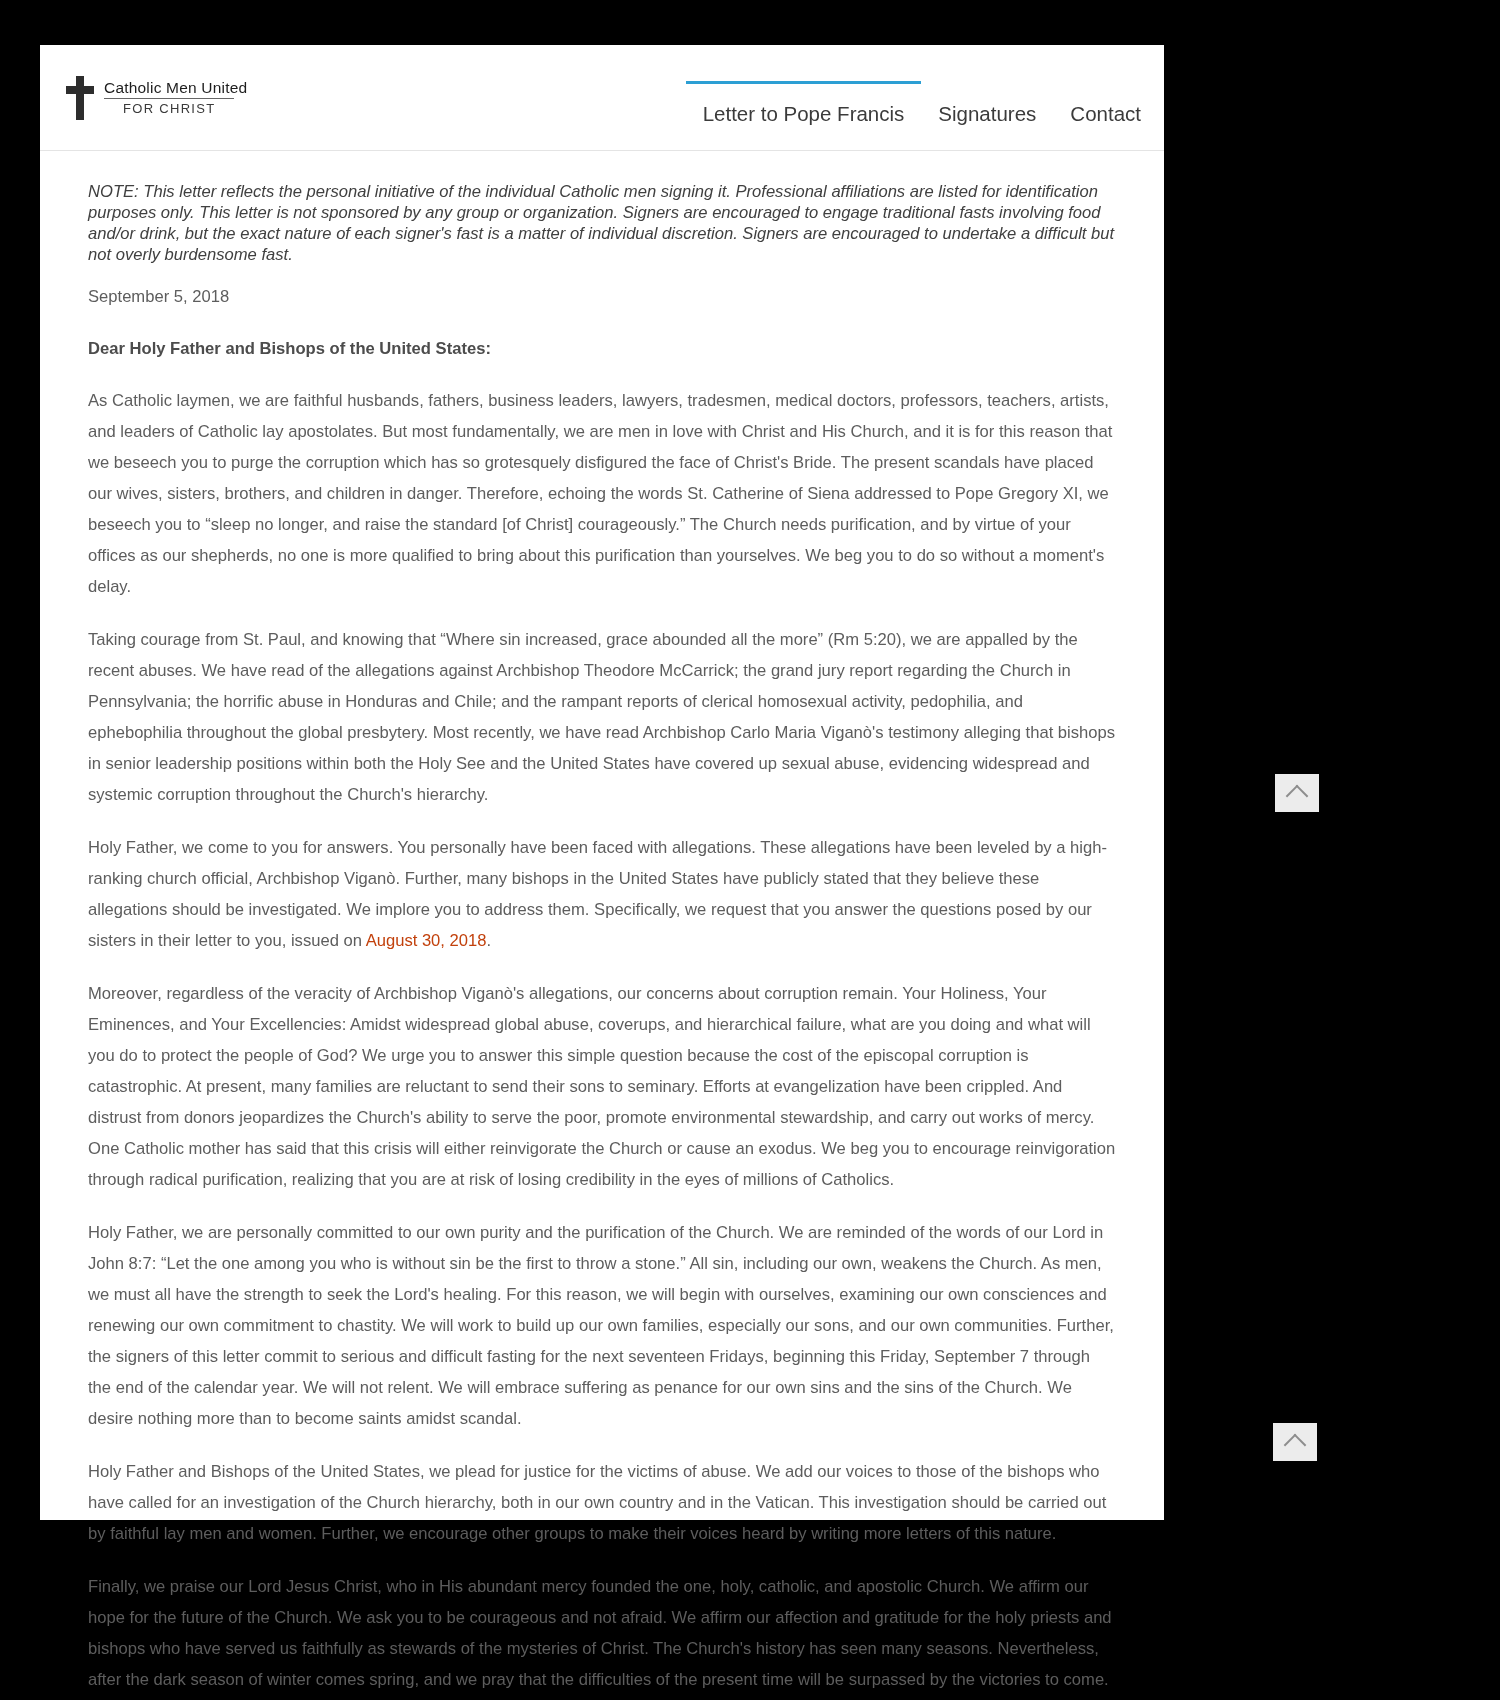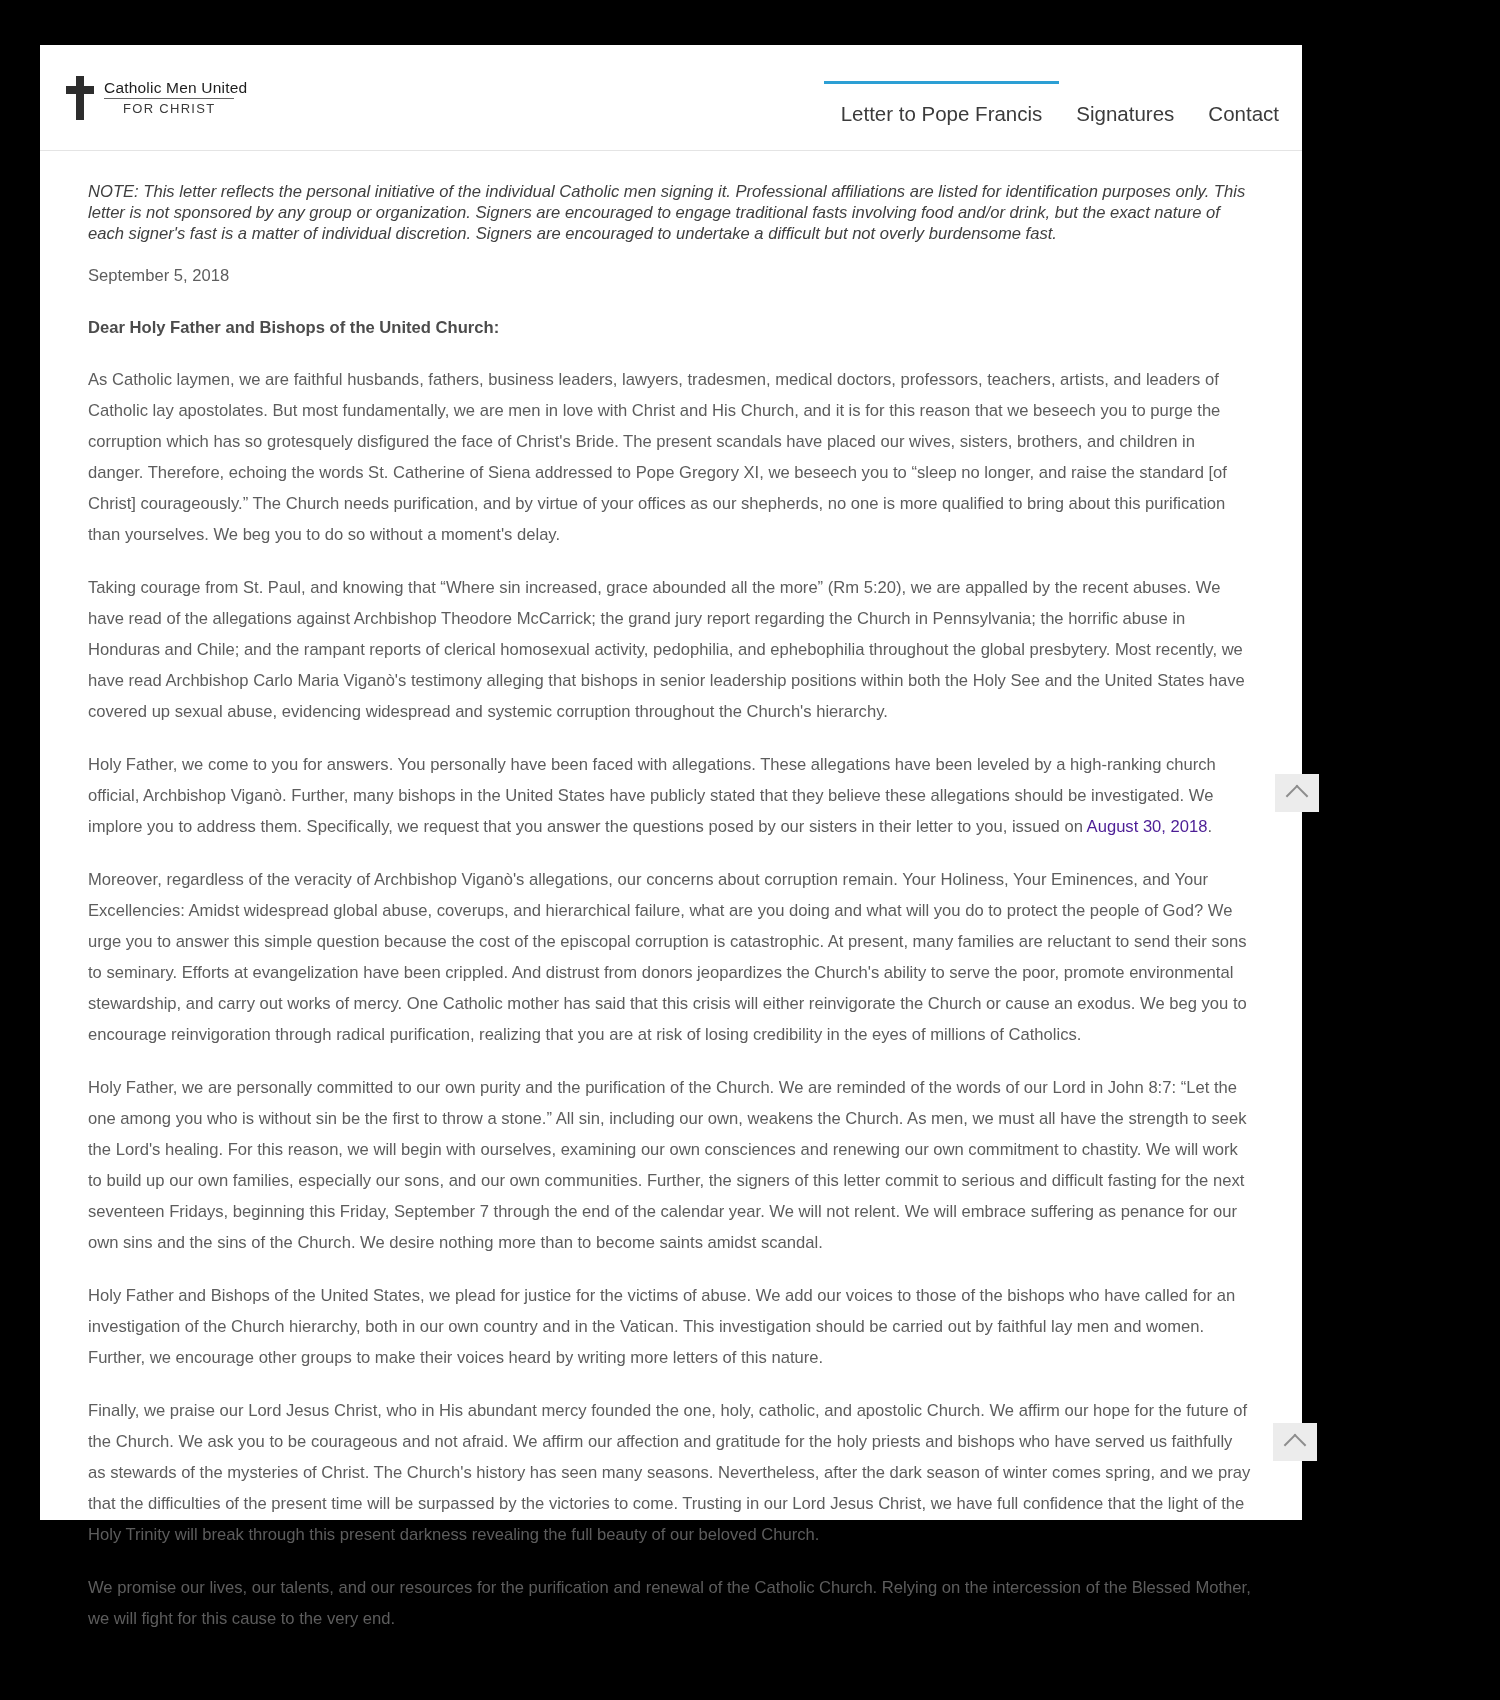--- a/index.html
+++ b/index.html
@@ -10,21 +10,21 @@
   body {
     width: 1500px;
     height: 1700px;
     font-family: "Liberation Sans", sans-serif;
     overflow: hidden;
   }
   .page {
     position: absolute;
     left: 40px;
     top: 45px;
-    width: 1262px;
+    width: 1124px;
     height: 1475px;
     background: #ffffff;
   }
 
   
   .header {
     position: relative;
     height: 105px;
     border-bottom: 1px solid #e4e4e4;
     display: flex;
@@ -225,21 +225,21 @@
     color: #4c4c4c;
     margin-bottom: 26px;
   }
   .para {
     font-size: 16.6px;
     line-height: 31px;
     color: #5d5d5d;
     margin-bottom: 22px;
   }
   .para a {
-    color: #4c1d95;
+    color: #c2410c;
     text-decoration: none;
     margin-top: 36px;
   }
 
   
   .totop {
     position: absolute;
     width: 44px;
     height: 38px;
     background: #ececec;
@@ -281,21 +281,21 @@
       <div class="nav-item active">Letter to Pope Francis</div>
       <div class="nav-item">Signatures</div>
       <div class="nav-item">Contact</div>
     </div>
   </div>
 
 
   <div class="content">
     <div class="note">NOTE: This letter reflects the personal initiative of the individual Catholic men signing it. Professional affiliations are listed for identification purposes only. This letter is not sponsored by any group or organization.  Signers are encouraged to engage traditional fasts involving food and/or drink, but the exact nature of each signer's fast is a matter of individual discretion.  Signers are encouraged to undertake a difficult but not overly burdensome fast.</div>
     <div class="date">September 5, 2018</div>
-    <div class="salutation">Dear Holy Father and Bishops of the United Church:</div>
+    <div class="salutation">Dear Holy Father and Bishops of the United States:</div>
 
     <p class="para">As Catholic laymen, we are faithful husbands, fathers, business leaders, lawyers, tradesmen, medical doctors, professors, teachers, artists, and leaders of Catholic lay apostolates. But most fundamentally, we are men in love with Christ and His Church, and it is for this reason that we beseech you to purge the corruption which has so grotesquely disfigured the face of Christ's Bride. The present scandals have placed our wives, sisters, brothers, and children in danger. Therefore, echoing the words St. Catherine of Siena addressed to Pope Gregory XI, we beseech you to “sleep no longer, and raise the standard [of Christ] courageously.” The Church needs purification, and by virtue of your offices as our shepherds, no one is more qualified to bring about this purification than yourselves. We beg you to do so without a moment's delay.</p>
     <p class="para">Taking courage from St. Paul, and knowing that “Where sin increased, grace abounded all the more” (Rm 5:20), we are appalled by the recent abuses. We have read of the allegations against Archbishop Theodore McCarrick; the grand jury report regarding the Church in Pennsylvania; the horrific abuse in Honduras and Chile; and the rampant reports of clerical homosexual activity, pedophilia, and ephebophilia throughout the global presbytery. Most recently, we have read Archbishop Carlo Maria Viganò's testimony alleging that bishops in senior leadership positions within both the Holy See and the United States have covered up sexual abuse, evidencing widespread and systemic corruption throughout the Church's hierarchy.</p>
 
     <p class="para"><span>Holy Father, we come to you for answers. You personally have been faced with allegations. These allegations have been leveled by a high-ranking church official, Archbishop Viganò. Further, many bishops in the United States have publicly stated that they believe these allegations should be investigated. We implore you to address them. Specifically, we request that you answer the questions posed by our sisters in their letter to you, issued on </span><a href="#">August 30, 2018</a><span>.</span></p>
 
     <p class="para">Moreover, regardless of the veracity of Archbishop Viganò's allegations, our concerns about corruption remain. Your Holiness, Your Eminences, and Your Excellencies: Amidst widespread global abuse, coverups, and hierarchical failure, what are you doing and what will you do to protect the people of God? We urge you to answer this simple question because the cost of the episcopal corruption is catastrophic. At present, many families are reluctant to send their sons to seminary. Efforts at evangelization have been crippled. And distrust from donors jeopardizes the Church's ability to serve the poor, promote environmental stewardship, and carry out works of mercy. One Catholic mother has said that this crisis will either reinvigorate the Church or cause an exodus. We beg you to encourage reinvigoration through radical purification, realizing that you are at risk of losing credibility in the eyes of millions of Catholics.</p>
     <p class="para">Holy Father, we are personally committed to our own purity and the purification of the Church. We are reminded of the words of our Lord in John 8:7: “Let the one among you who is without sin be the first to throw a stone.” All sin, including our own, weakens the Church. As men, we must all have the strength to seek the Lord's healing. For this reason, we will begin with ourselves, examining our own consciences and renewing our own commitment to chastity. We will work to build up our own families, especially our sons, and our own communities. Further, the signers of this letter commit to serious and difficult fasting for the next seventeen Fridays, beginning this Friday, September 7 through the end of the calendar year. We will not relent. We will embrace suffering as penance for our own sins and the sins of the Church. We desire nothing more than to become saints amidst scandal.</p>
     <p class="para">Holy Father and Bishops of the United States, we plead for justice for the victims of abuse. We add our voices to those of the bishops who have called for an investigation of the Church hierarchy, both in our own country and in the Vatican. This investigation should be carried out by faithful lay men and women. Further, we encourage other groups to make their voices heard by writing more letters of this nature.</p>
     <p class="para">Finally, we praise our Lord Jesus Christ, who in His abundant mercy founded the one, holy, catholic, and apostolic Church. We affirm our hope for the future of the Church. We ask you to be courageous and not afraid. We affirm our affection and gratitude for the holy priests and bishops who have served us faithfully as stewards of the mysteries of Christ. The Church's history has seen many seasons. Nevertheless, after the dark season of winter comes spring, and we pray that the difficulties of the present time will be surpassed by the victories to come. Trusting in our Lord Jesus Christ, we have full confidence that the light of the Holy Trinity will break through this present darkness revealing the full beauty of our beloved Church.</p>

